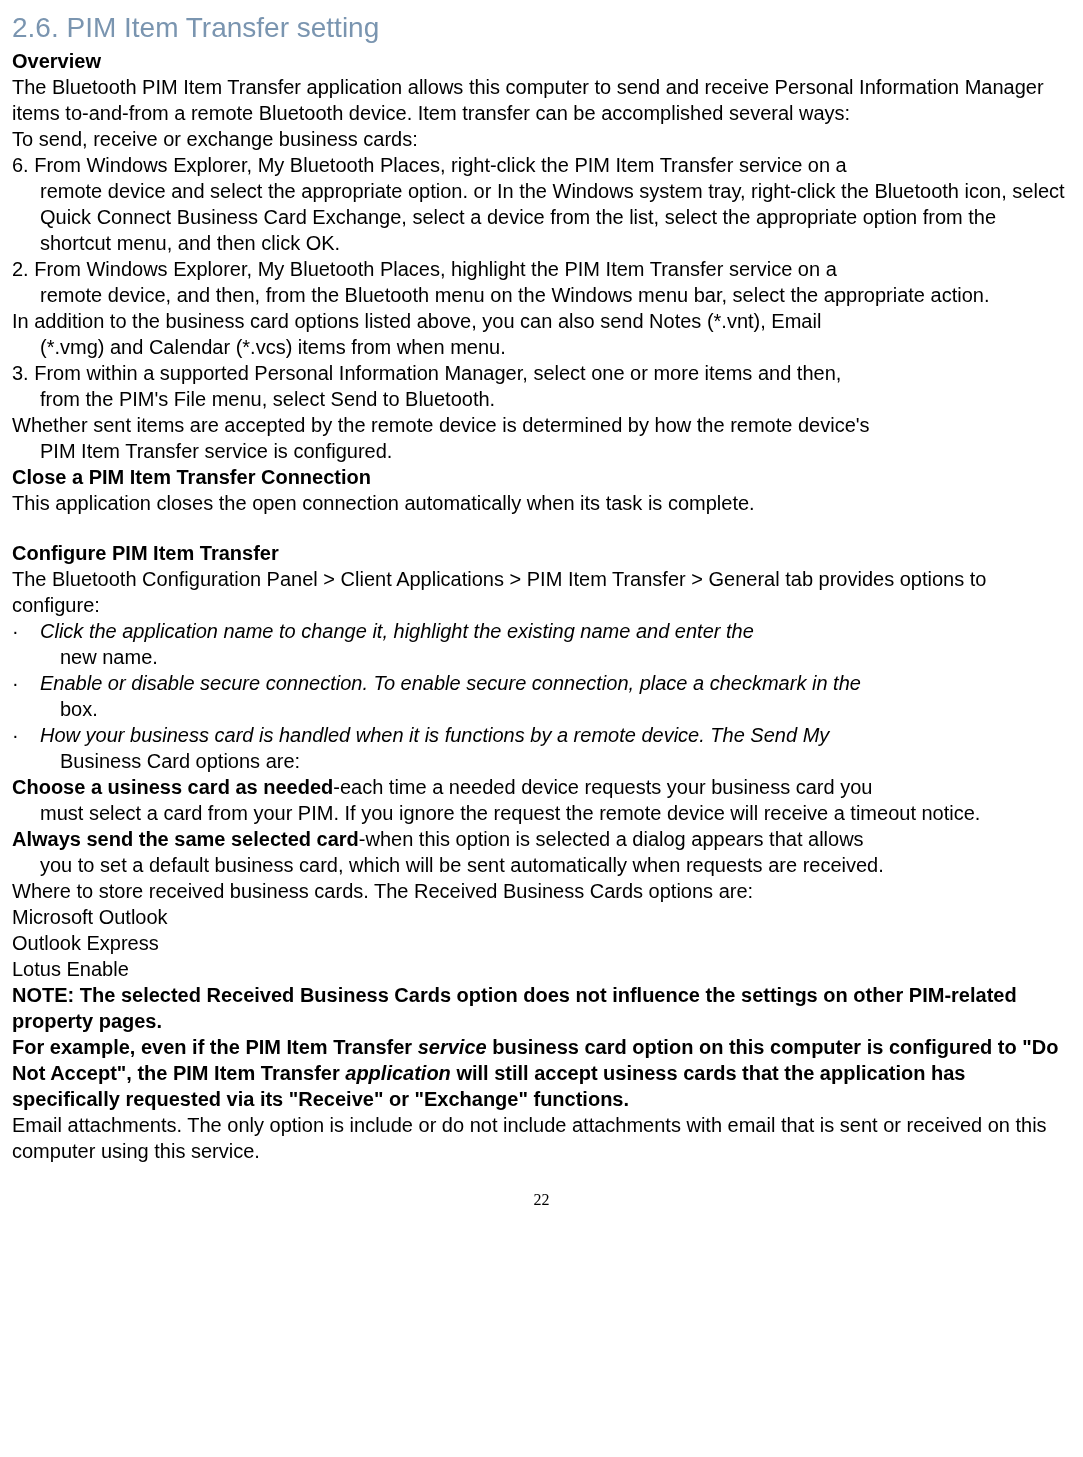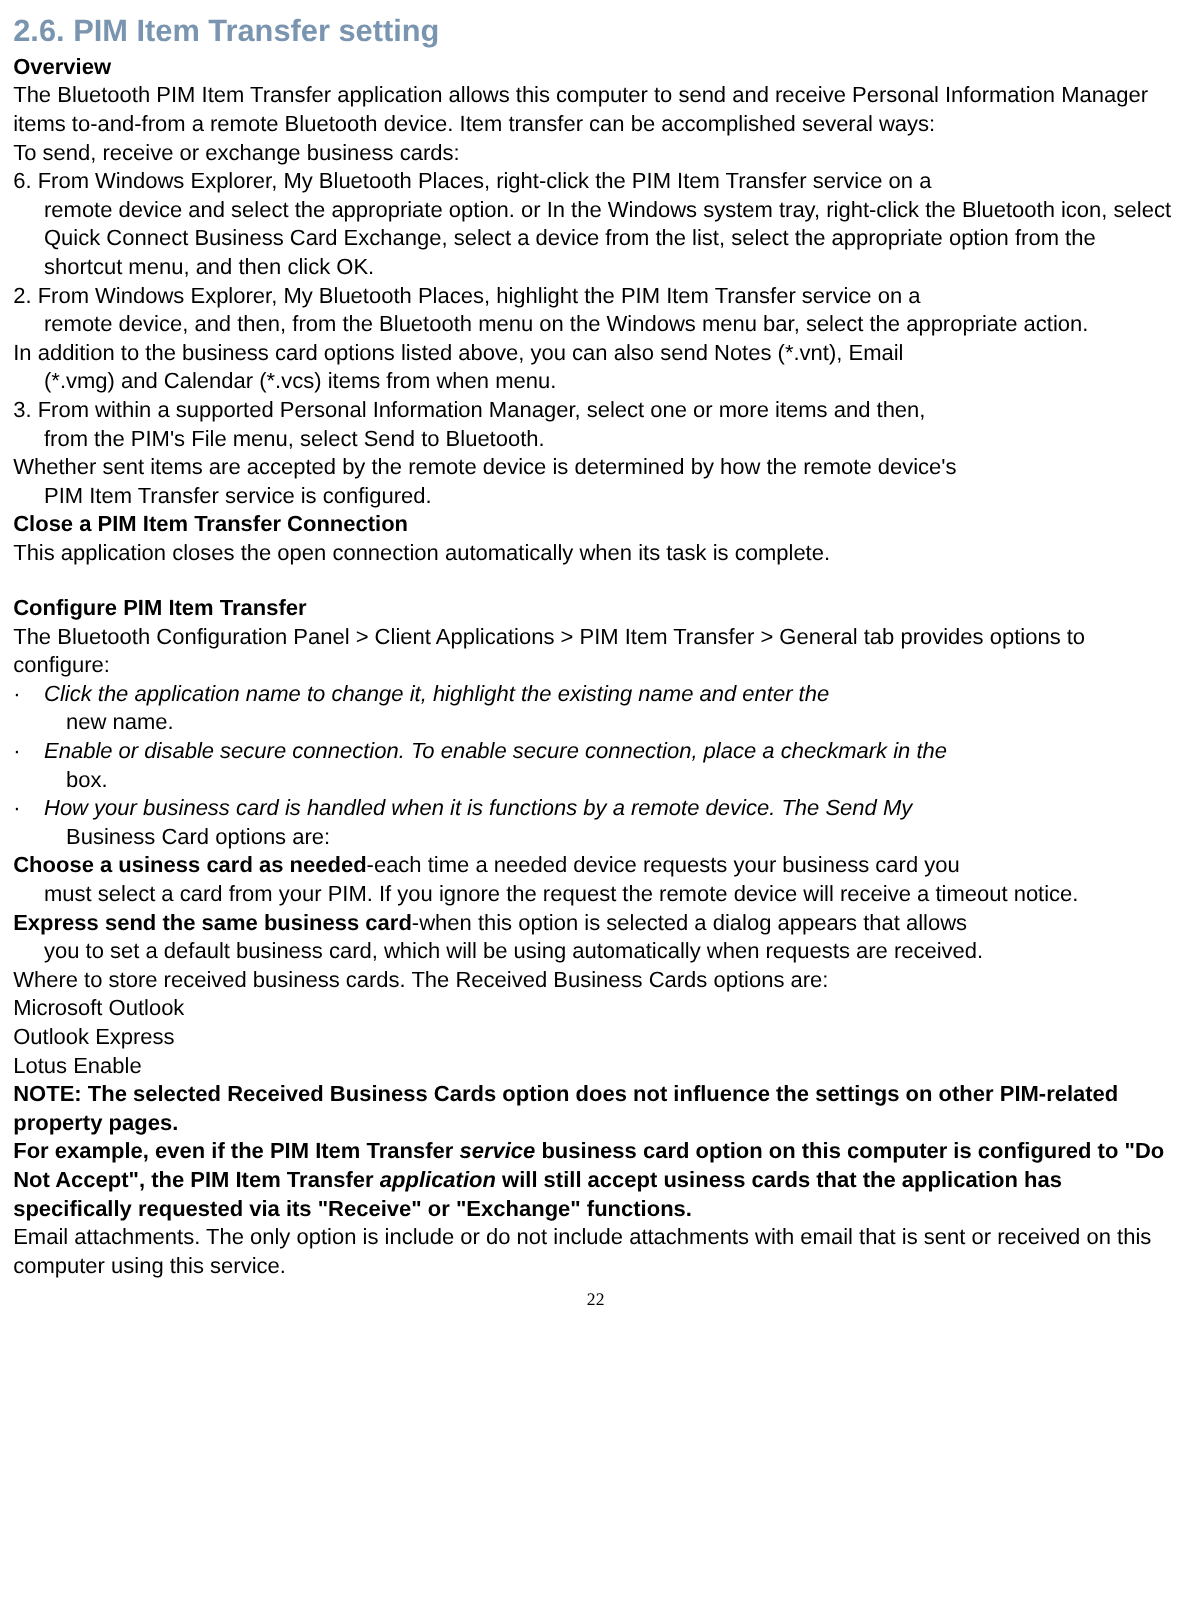--- a/index.html
+++ b/index.html
@@ -8,21 +8,21 @@
       line-height: 1.3;
       margin: 0;
       padding: 10px 12px;
       color: #000;
       width: 1083px;
       box-sizing: border-box;
     }
     .heading {
       color: #7a95b0;
       font-size: 28px;
-      font-weight: bold;
+      font-weight: normal;
       margin: 0 0 2px 0;
     }
     .bold {
       font-weight: bold;
     }
     .italic {
       font-style: italic;
     }
     .indent {
       padding-left: 28px;
@@ -38,21 +38,21 @@
       flex-shrink: 0;
     }
     .bullet-text {
       flex: 1;
       font-style: italic;
     }
     .page-number {
       text-align: center;
       font-family: "Times New Roman", serif;
       font-size: 16px;
-      margin-top: 8px;
+      margin-top: 26px;
     }
     .blank {
       height: 24px;
     }
   </style>
 </head>
 <body>
 
 <div class="heading">2.6. PIM Item Transfer setting</div>
 
@@ -102,23 +102,23 @@
   <div class="bullet-text">How your business card is handled when it is functions by a remote device. The Send My</div>
 </div>
 <div class="indent2">Business Card options are:</div>
 
 <div>
   <span class="bold">Choose a usiness card as needed</span><span>-each time a needed device requests your business card you</span>
 </div>
 <div class="indent">must select a card from your PIM. If you ignore the request the remote device will receive a timeout notice.</div>
 
 <div>
-  <span class="bold">Express send the same business card</span><span>-when this option is selected a dialog appears that allows</span>
+  <span class="bold">Always send the same selected card</span><span>-when this option is selected a dialog appears that allows</span>
 </div>
-<div class="indent">you to set a default business card, which will be using automatically when requests are received.</div>
+<div class="indent">you to set a default business card, which will be sent automatically when requests are received.</div>
 
 <div>Where to store received business cards. The Received Business Cards options are:</div>
 <div>Microsoft Outlook</div>
 <div>Outlook Express</div>
 <div>Lotus Enable</div>
 
 <div class="bold">NOTE: The selected Received Business Cards option does not influence the settings on other PIM-related property pages.</div>
 <div class="bold">
   <span>For example, even if the PIM Item Transfer </span><span class="italic">service</span><span> business card option on this computer is configured to "Do Not Accept", the PIM Item Transfer </span><span class="italic">application</span><span> will still accept usiness cards that the application has specifically requested via its "Receive" or "Exchange" functions.</span>
 </div>

